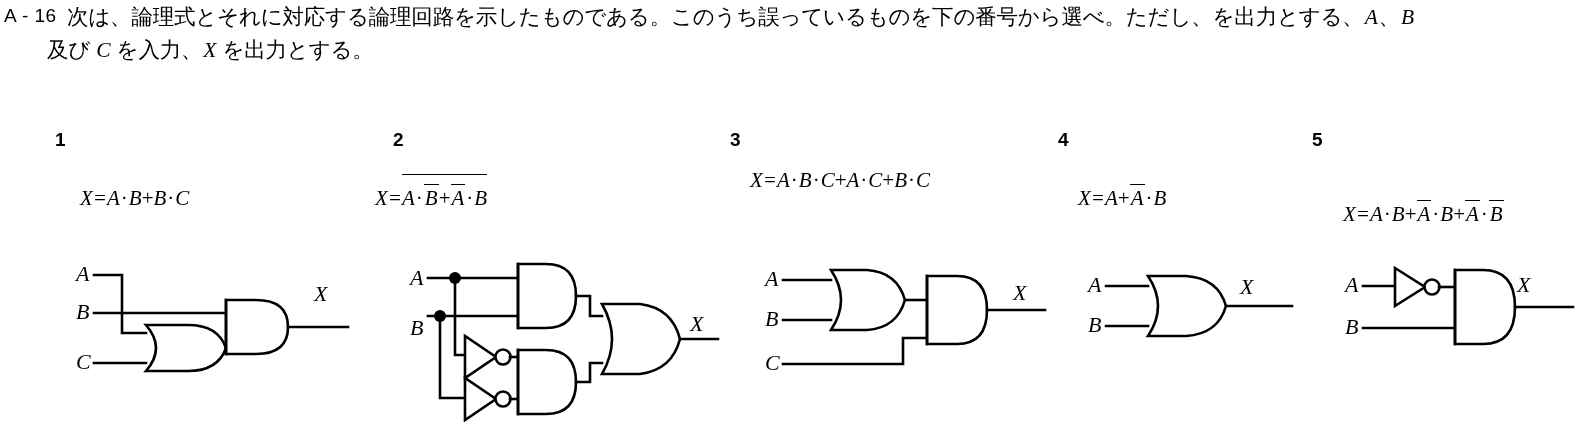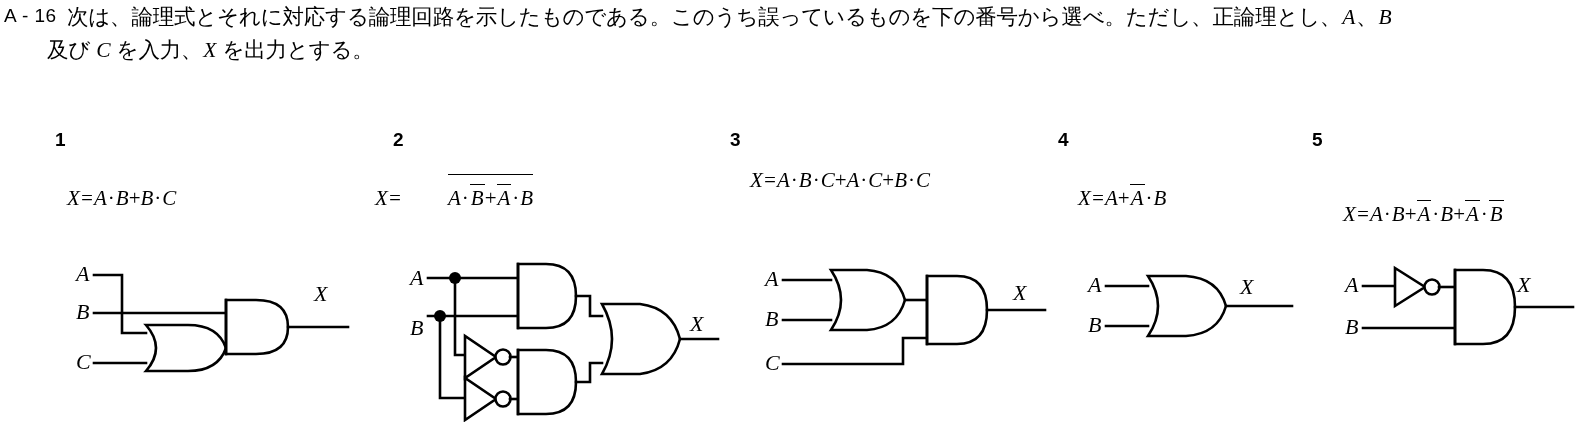--- a/index.html
+++ b/index.html
@@ -94,21 +94,20 @@
     content: "";
     position: absolute;
     left: 0;
     right: 0;
     top: -2px;
     border-top: 1.4px solid #000;
   }
   .ovl-wide {
     position: relative;
     display: inline-block;
-    margin-left: 46px;
   }
   .ovl-wide::before {
     content: "";
     position: absolute;
     left: 0;
     right: 0;
     top: -12px;
     border-top: 1.4px solid #000;
   }
 
@@ -145,27 +144,27 @@
     font-style: italic;
     font-size: 22px;
     fill: #000;
   }
 </style>
 </head>
 <body>
 
 <div id="header">
   <span class="qnum">A - 16</span>
-  <div class="qline1"><span>次は、論理式とそれに対応する論理回路を示したものである。このうち誤っているものを下の番号から選べ。ただし、正論理とし、</span><span class="ital">A</span><span>、</span><span class="ital">B</span></div>
+  <div class="qline1"><span>次は、論理式とそれに対応する論理回路を示したものである。このうち誤っているものを下の番号から選べ。ただし、を出力とする、</span><span class="ital">A</span><span>、</span><span class="ital">B</span></div>
   <div class="qline2"><span>及び </span><span class="ital">C</span><span> を入力、</span><span class="ital">X</span><span> を出力とする。</span></div>
 </div>
 
 <div class="option" style="left:0px;width:380px;">
   <span class="opt-num" style="left:55px;top:130px;">1</span>
-  <div class="formula" style="left:67px;top:186px;">
+  <div class="formula" style="left:80px;top:186px;">
     <span>X=</span><span>A</span><span class="dot">·</span><span>B</span><span class="op">+</span><span>B</span><span class="dot">·</span><span>C</span>
   </div>
   <div class="circuit" style="left:60px;top:255px;">
     <svg width="300" height="140" viewBox="0 0 300 140">
 
       <text class="pinlabel" x="16" y="26">A</text>
       <text class="pinlabel" x="16" y="64">B</text>
       <text class="pinlabel" x="16" y="114">C</text>
       <text class="pinlabel" x="254" y="46">X</text>
 

